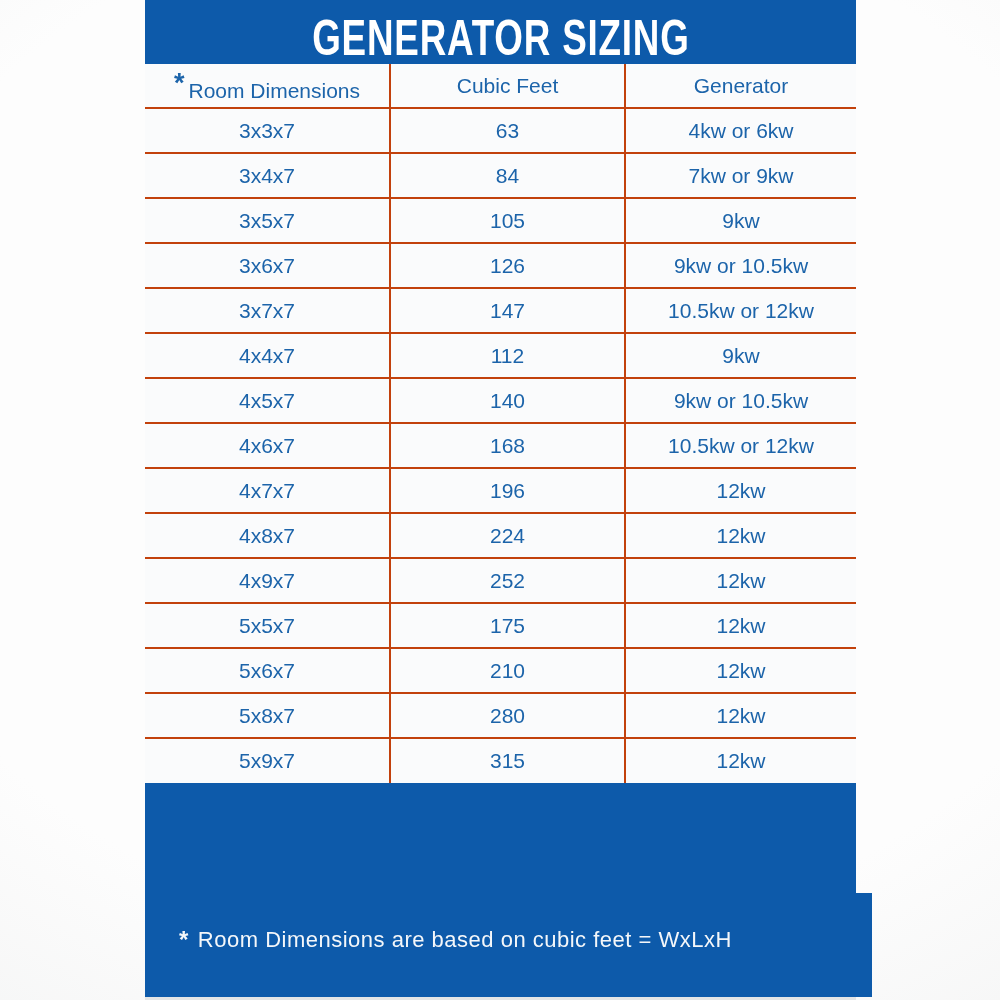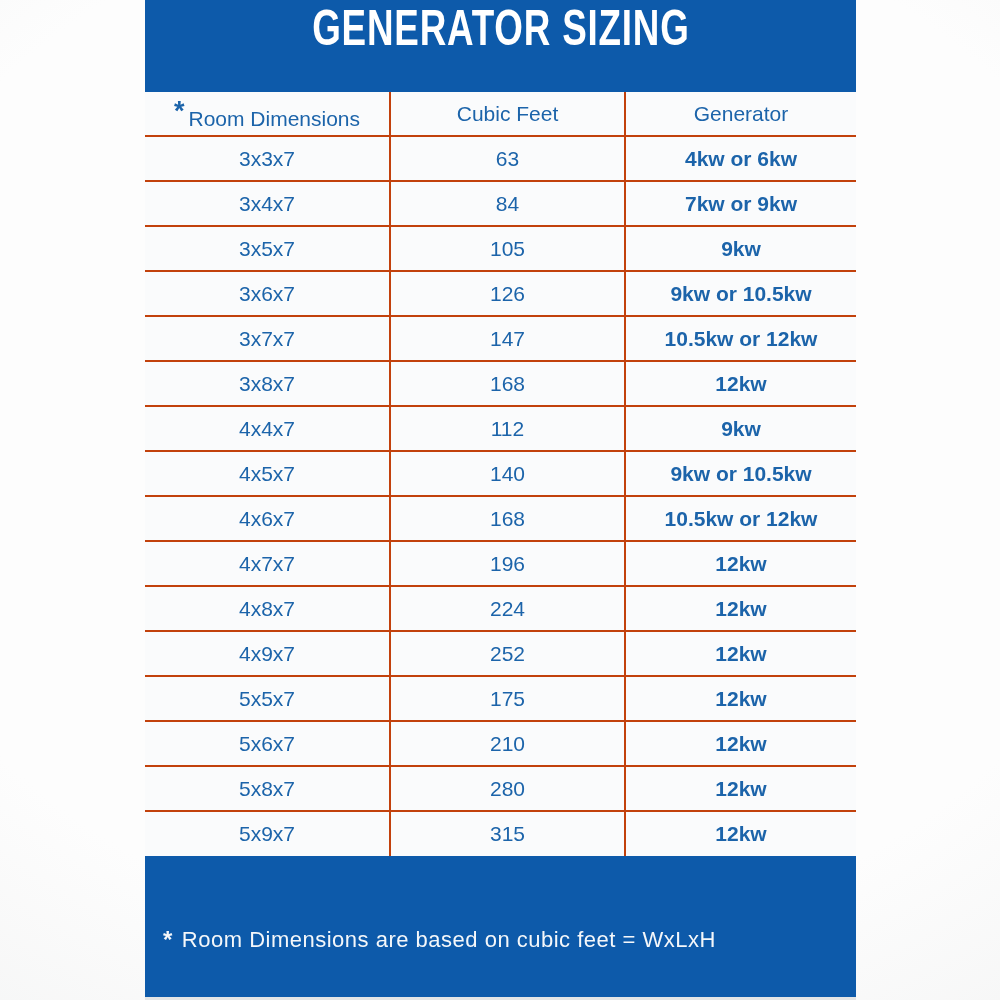--- a/index.html
+++ b/index.html
@@ -27,23 +27,23 @@
   }
   .bottom-strip {
     position: absolute;
     left: 145px;
     top: 997px;
     width: 711px;
     height: 3px;
     background: #e3e5e6;
   }
   .title-band {
-    height: 92px;
+    height: 64px;
     display: flex;
-    align-items: flex-start;
+    align-items: flex-end;
     justify-content: center;
     overflow: hidden;
   }
   .title-band h1 {
     margin: 0;
     color: #ffffff;
     font-size: 46px;
     font-weight: bold;
     letter-spacing: 1px;
     white-space: nowrap;
@@ -76,24 +76,24 @@
   th.col-room .asterisk {
     font-weight: bold;
     font-size: 27px;
     vertical-align: 6px;
     margin-right: 4px;
   }
   table.sizing tr > :first-child { border-left: none; }
   table.sizing tr > :last-child { border-right: none; text-align: center; }
   table.sizing thead th { border-top: none; margin-top: 15px; }
   table.sizing tbody tr:last-child td { border-bottom: none; }
-  td.gen { padding-top: 12px; font-weight: bold; }
+  td.gen { padding-top: 12px; }
   .footer {
     position: absolute;
-    left: 0;
+    left: 16px;
     top: 893px;
     width: 711px;
     height: 104px;
     background: #0d5aaa;
   }
   .footer p {
     margin: 0;
     padding: 32px 0 0 18px;
     color: #f4f7fa;
     font-size: 22px;
@@ -150,25 +150,20 @@
             <td>3x6x7</td>
             <td>126</td>
             <td class="gen">9kw or 10.5kw</td>
           </tr>
           <tr>
             <td>3x7x7</td>
             <td>147</td>
             <td class="gen">10.5kw or 12kw</td>
           </tr>
           <tr>
-            <td>3x8x7</td>
-            <td>168</td>
-            <td class="gen">12kw</td>
-          </tr>
-          <tr>
             <td>4x4x7</td>
             <td>112</td>
             <td class="gen">9kw</td>
           </tr>
           <tr>
             <td>4x5x7</td>
             <td>140</td>
             <td class="gen">9kw or 10.5kw</td>
           </tr>
           <tr>

